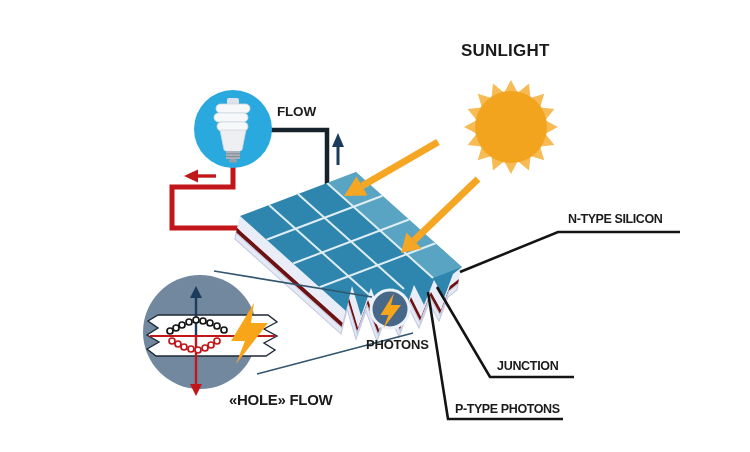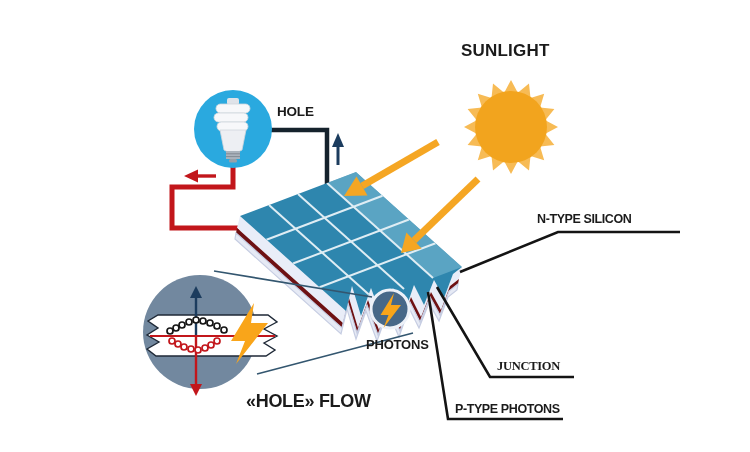--- a/index.html
+++ b/index.html
@@ -8,24 +8,24 @@
     font-family:"Liberation Sans",sans-serif;
   }
   #art{position:absolute;left:0;top:0;}
   .lbl{
     position:absolute;font-weight:bold;color:#1b1b1b;white-space:nowrap;
     letter-spacing:-0.2px;line-height:1.1;
   }
   .lbl-sunlight{left:461px;top:42px;font-size:17px;letter-spacing:0.2px;}
   .lbl-load{left:277px;top:105px;font-size:13.5px;}
   .lbl-electron{left:99px;top:248px;font-size:12.5px;letter-spacing:-0.3px;}
-  .lbl-hole{left:246px;top:392px;font-size:18px;letter-spacing:-0.3px;}
+  .lbl-hole{left:229px;top:392px;font-size:15px;letter-spacing:-0.3px;}
   .lbl-photons{left:366px;top:338px;font-size:13px;}
-  .lbl-ntype{left:537px;top:213px;font-size:12.5px;letter-spacing:-0.4px;}
-  .lbl-junction{left:497px;top:360px;font-size:12.5px;letter-spacing:-0.3px;font-family:Liberation Serif, serif;}
+  .lbl-ntype{left:568px;top:213px;font-size:12.5px;letter-spacing:-0.4px;}
+  .lbl-junction{left:497px;top:360px;font-size:12.5px;letter-spacing:-0.3px;}
   .lbl-ptype{left:455px;top:403px;font-size:12.5px;letter-spacing:-0.4px;}
 </style>
 </head>
 <body>
 
 <div id="stage">
 
   <svg id="art" width="750" height="452" viewBox="0 0 750 452">
     <defs>
       <clipPath id="panelClip">
@@ -148,19 +148,19 @@
         <path d="M220,130 L246,130 L242,150 Q233,156 224,150 Z" fill="#EDEFF3" stroke="#CFD5DC" stroke-width="0.8"></path>
         <rect x="226" y="151" width="14" height="8" fill="#AAB3BC"></rect>
         <line x1="226" y1="153.8" x2="240" y2="153.8" stroke="#828A93" stroke-width="1"></line>
         <line x1="226" y1="156.6" x2="240" y2="156.6" stroke="#828A93" stroke-width="1"></line>
         <rect x="229" y="159" width="8" height="3.5" rx="1.5" fill="#98A1AA"></rect>
       </g>
     </g>
   </svg>
 
   <div class="lbl lbl-sunlight">SUNLIGHT</div>
-  <div class="lbl lbl-load">HOLE</div>
+  <div class="lbl lbl-load">FLOW</div>
   <div class="lbl lbl-hole">«HOLE» FLOW</div>
   <div class="lbl lbl-photons">PHOTONS</div>
   <div class="lbl lbl-ntype">N-TYPE SILICON</div>
   <div class="lbl lbl-junction">JUNCTION</div>
   <div class="lbl lbl-ptype">P-TYPE PHOTONS</div>
 </div>
 
 </body></html>

